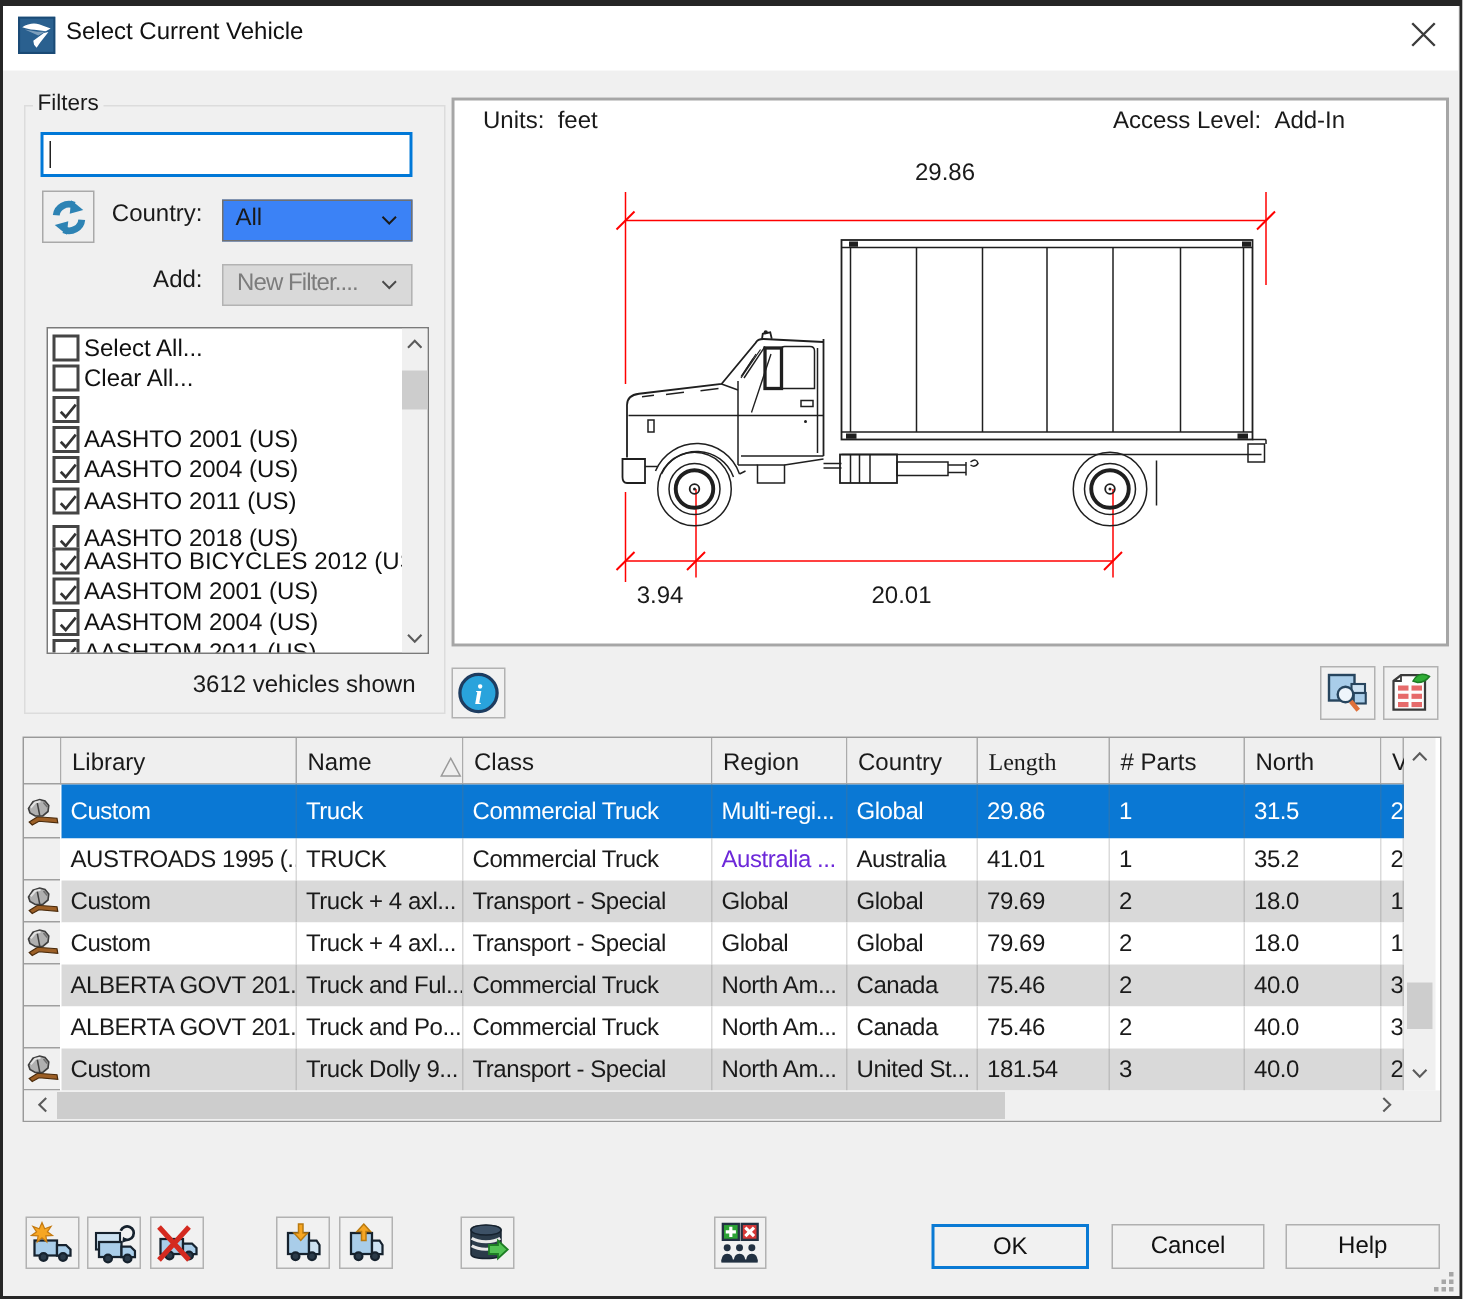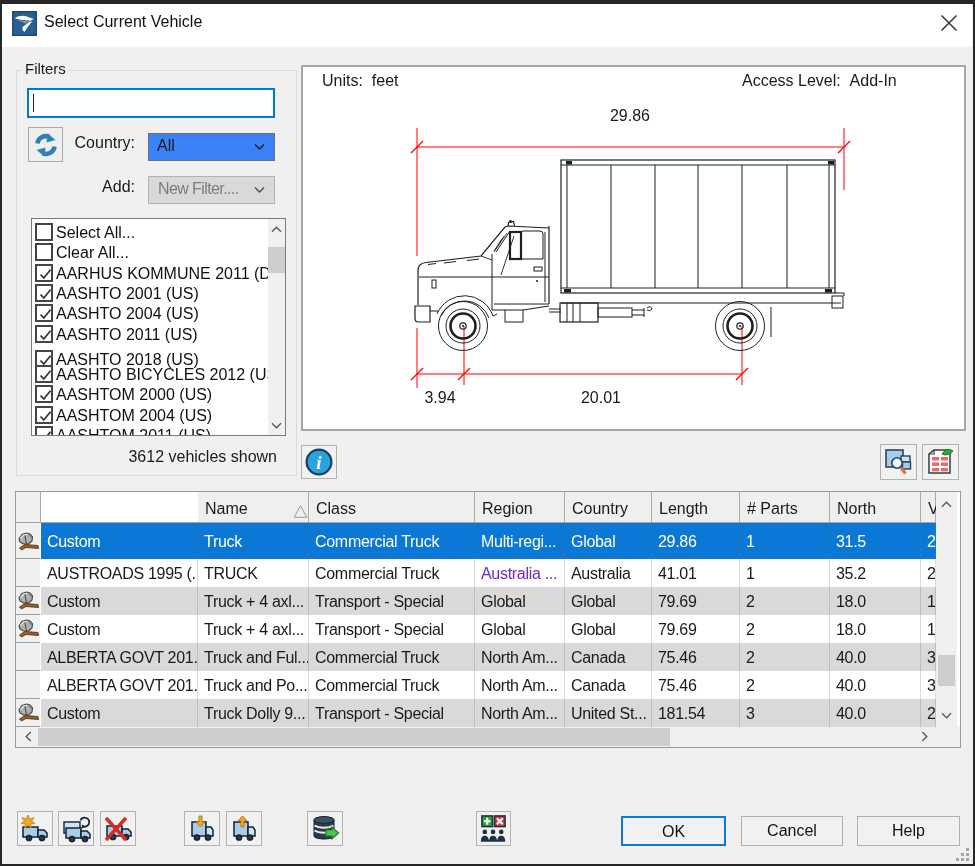--- a/index.html
+++ b/index.html
@@ -94,21 +94,20 @@
 <div class="litem" style="top:24.3px;">
         <div class="cb"></div>
         <div class="ltext">Clear All...</div>
       </div>
 <div class="litem" style="top:44.6px;">
         <div class="cb">
           <svg style="position:absolute;left:2px;top:2px;width:13px;height:13px;" viewBox="0 0 13 13">
             <path d="M1.5 6.5 L4.8 10 L11.5 1.8" stroke="#333" stroke-width="1.8" fill="none"></path>
           </svg>
         </div>
-        <div class="ltext">AARHUS KOMMUNE 2011 (D</div>
       </div>
 <div class="litem" style="top:64.9px;">
         <div class="cb">
           <svg style="position:absolute;left:2px;top:2px;width:13px;height:13px;" viewBox="0 0 13 13">
             <path d="M1.5 6.5 L4.8 10 L11.5 1.8" stroke="#333" stroke-width="1.8" fill="none"></path>
           </svg>
         </div>
         <div class="ltext">AASHTO 2001 (US)</div>
       </div>
 <div class="litem" style="top:85.2px;">
@@ -142,21 +141,21 @@
           </svg>
         </div>
         <div class="ltext">AASHTO BICYCLES 2012 (US</div>
       </div>
 <div class="litem" style="top:166.4px;">
         <div class="cb">
           <svg style="position:absolute;left:2px;top:2px;width:13px;height:13px;" viewBox="0 0 13 13">
             <path d="M1.5 6.5 L4.8 10 L11.5 1.8" stroke="#333" stroke-width="1.8" fill="none"></path>
           </svg>
         </div>
-        <div class="ltext">AASHTOM 2000 (US)</div>
+        <div class="ltext">AASHTOM 2001 (US)</div>
       </div>
 <div class="litem" style="top:186.7px;">
         <div class="cb">
           <svg style="position:absolute;left:2px;top:2px;width:13px;height:13px;" viewBox="0 0 13 13">
             <path d="M1.5 6.5 L4.8 10 L11.5 1.8" stroke="#333" stroke-width="1.8" fill="none"></path>
           </svg>
         </div>
         <div class="ltext">AASHTOM 2004 (US)</div>
       </div>
 <div class="litem" style="top:207.0px;">
@@ -303,33 +302,36 @@
   <rect x="6" y="20" width="7" height="3.4"></rect>
       <rect x="15" y="20" width="7" height="3.4"></rect>
  </g>
  <path d="M16 6 Q20 -1 27 3 Q24 7 19 7 Z" fill="#2fae36" stroke="#1d7d24" stroke-width="1"></path>
 </svg>
 
 <div id="grid">
 <div class="hdrcell" style="left:0px; width:25px;">
       <span></span>
     </div>
+<div class="hdrcell" style="left:25px; width:157px;">
+      <span>Library</span>
+    </div>
 <div class="hdrcell" style="left:182px; width:111px;">
       <span>Name</span>
     </div>
 <div class="hdrcell" style="left:293px; width:166px;">
       <span>Class</span>
     </div>
 <div class="hdrcell" style="left:459px; width:90px;">
       <span>Region</span>
     </div>
 <div class="hdrcell" style="left:549px; width:87px;">
       <span>Country</span>
     </div>
-<div class="hdrcell" style="left:636px; width:88px;">
+<div class="hdrcell" style="left:636px; width:88px;font-family:Liberation Serif, serif;">
       <span>Length</span>
     </div>
 <div class="hdrcell" style="left:724px; width:90px;">
       <span># Parts</span>
     </div>
 <div class="hdrcell" style="left:814px; width:91px;">
       <span>North</span>
     </div>
 <div class="hdrcell" style="left:905px; width:15px;">
       <span>V</span>

